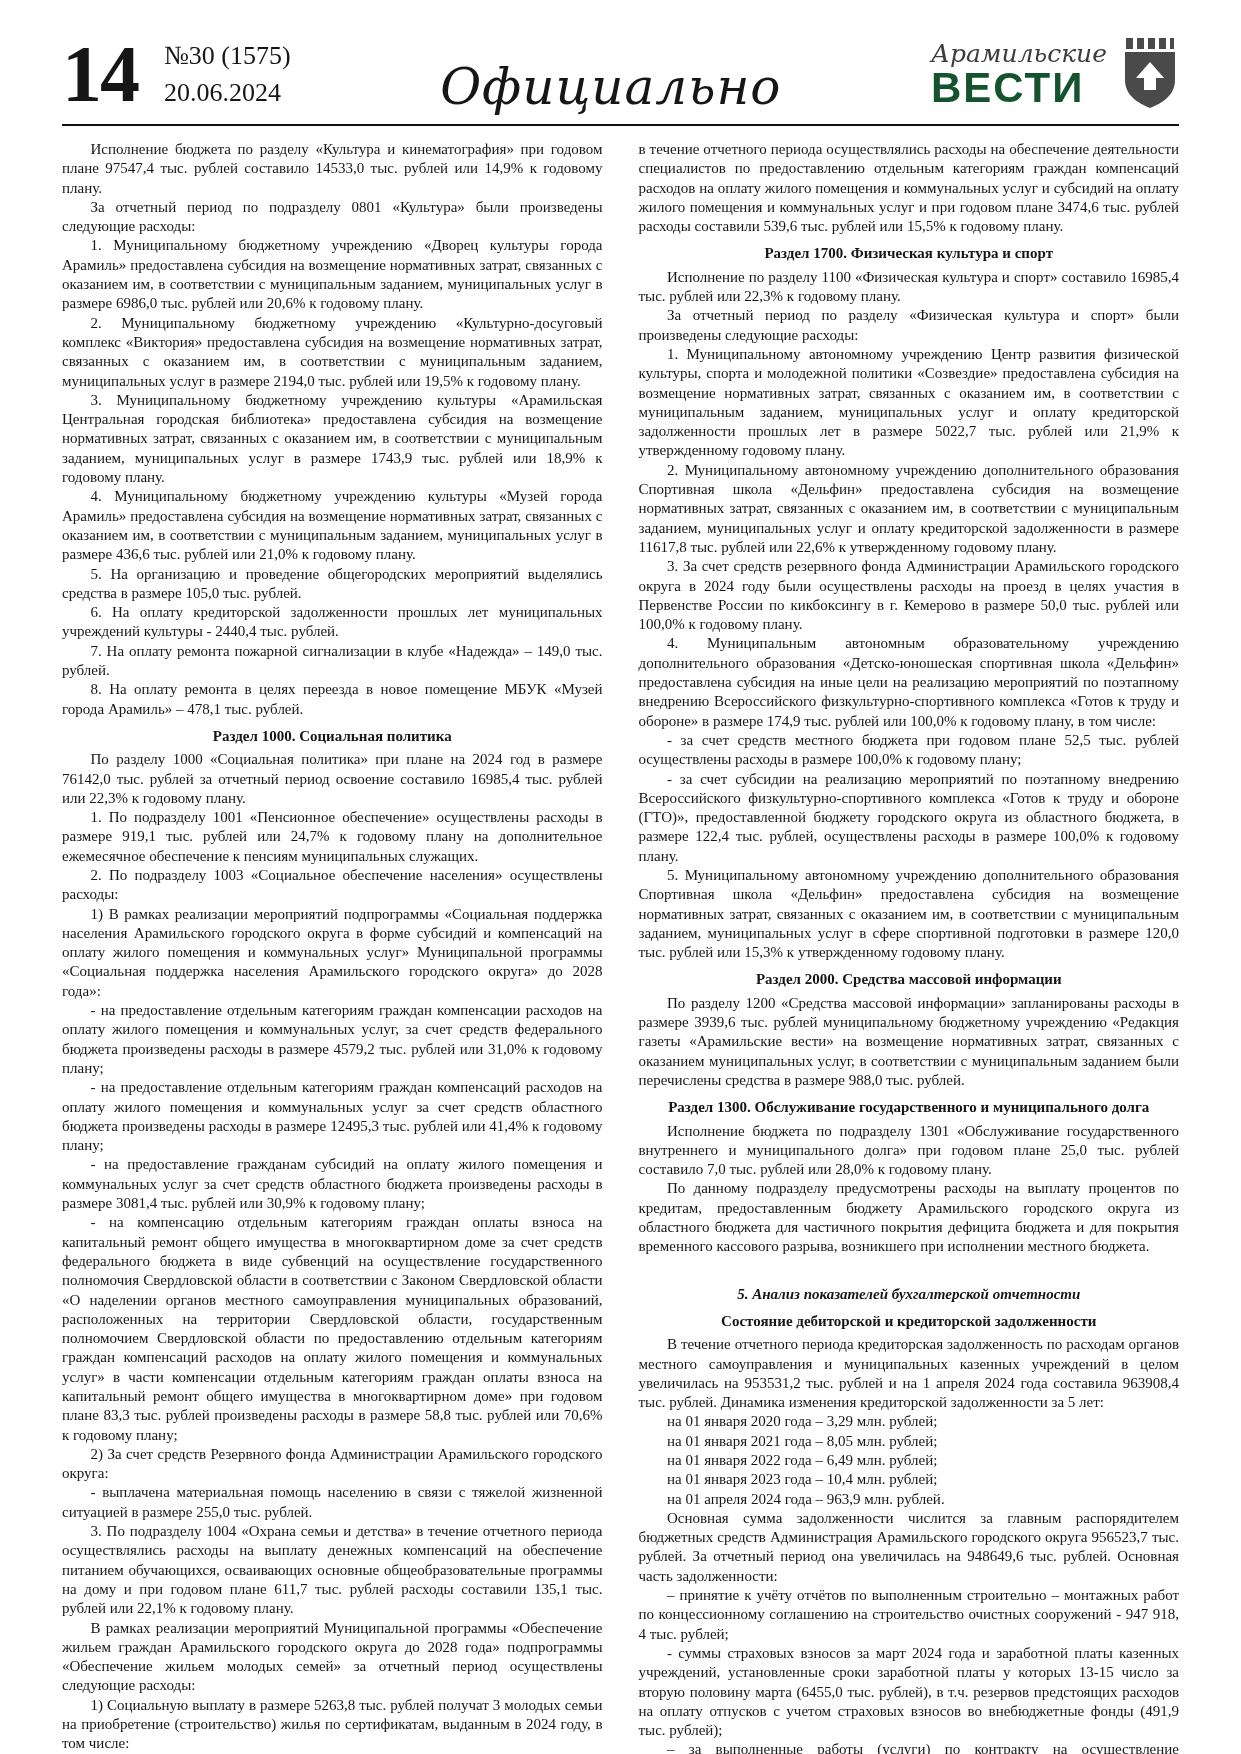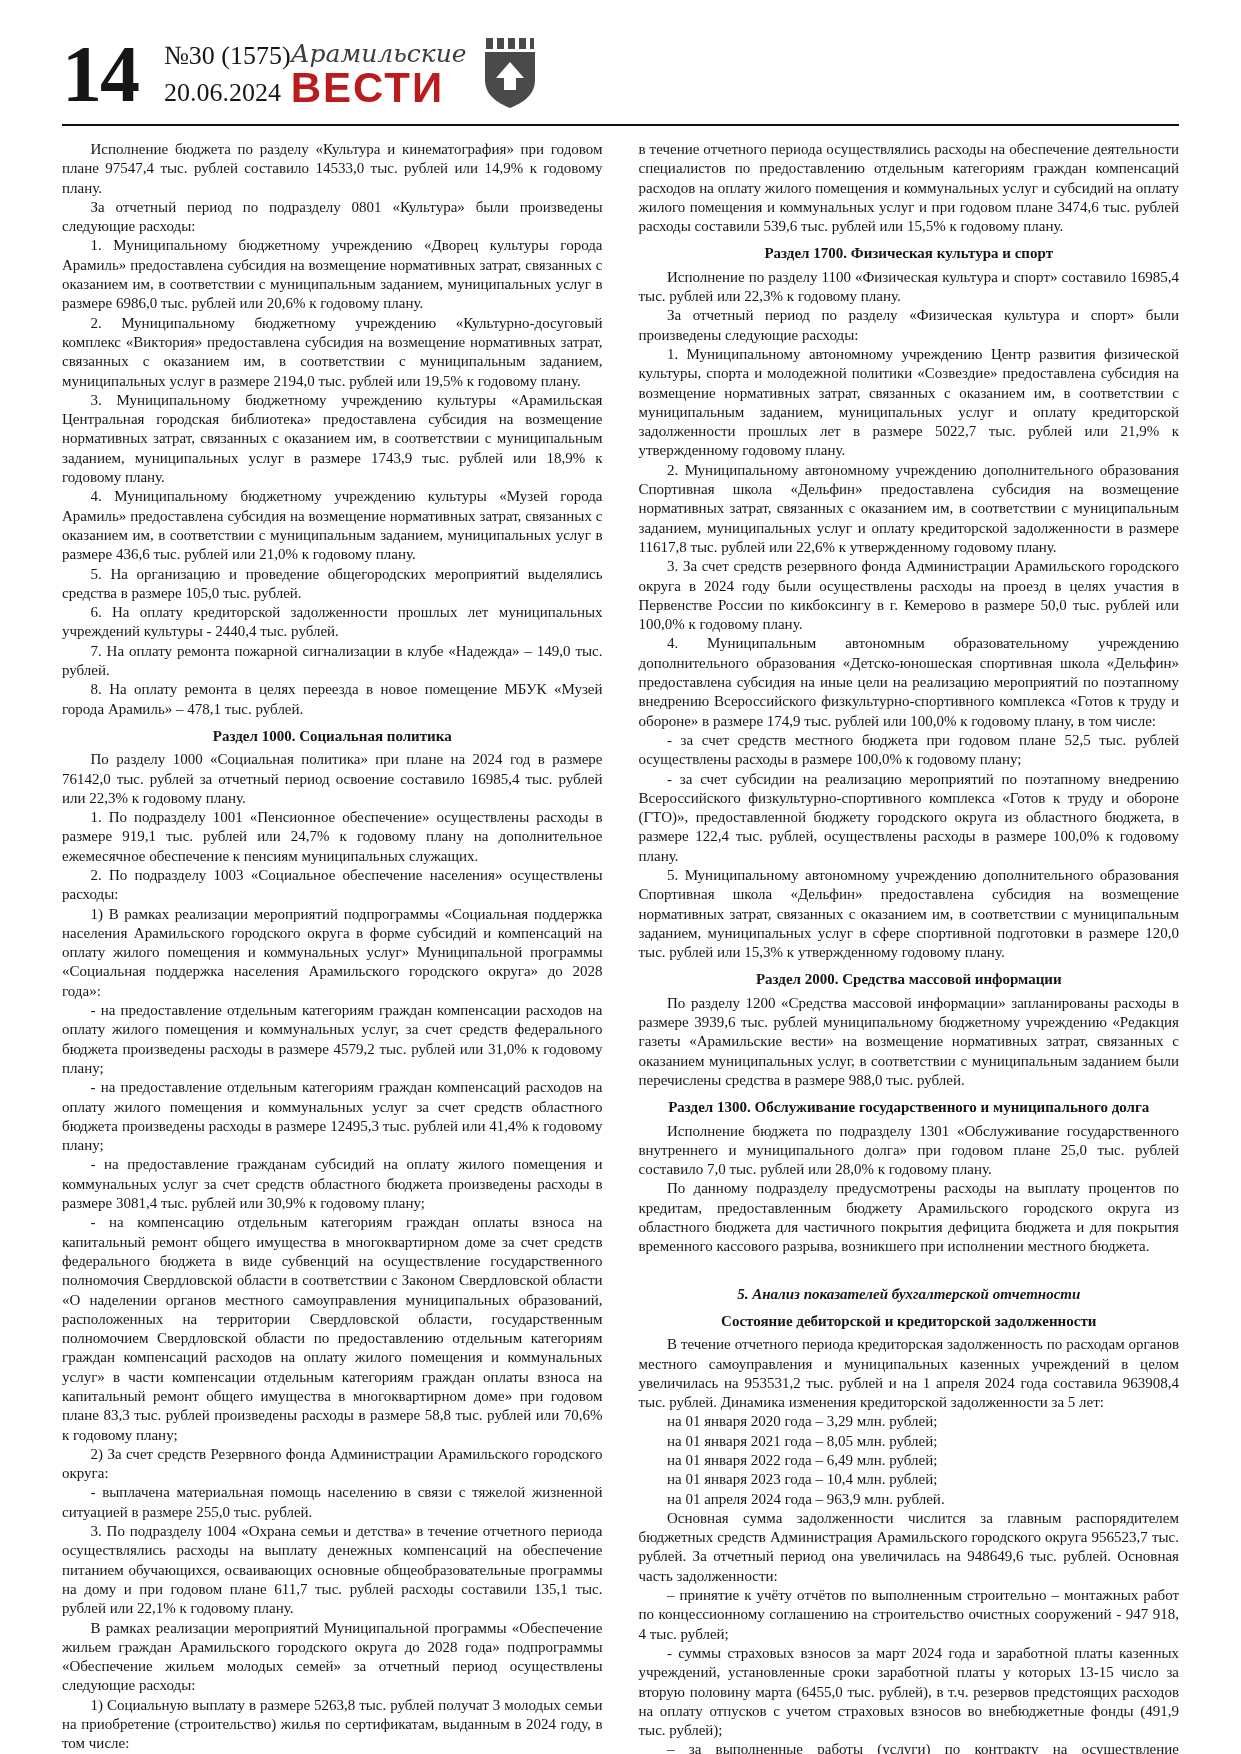--- a/index.html
+++ b/index.html
@@ -25,21 +25,21 @@
     margin-top:18px; letter-spacing:1px;
   }
   .brand { display:flex; align-items:center; gap:14px; margin-top:6px; }
   .brand-text { text-align:left; color:#3d3d3d; }
   .brand-line1 {
     font-style:italic; font-size:25px; line-height:1; margin-bottom:2px;
     font-family:"DejaVu Serif", serif;
   }
   .brand-line2 {
     font-weight:bold; font-size:42px; line-height:0.95; letter-spacing:2px;
-    font-family:"Liberation Sans", sans-serif; color:#b91c1c;
+    font-family:"Liberation Sans", sans-serif; color:#14532d;
   }
   .emblem { display:block; }
   .rule { border-top:2px solid #111; margin-top:12px; }
 
   
   .columns { display:flex; gap:36px; margin-top:14px; }
   .col {
     flex:1; min-width:0;
     font-size:15px; line-height:19.3px;
     text-align:justify;
@@ -57,20 +57,21 @@
 <body>
 
 <div class="page">
 
   <div class="header">
     <div class="pagenum">14</div>
     <div class="issue">
       <div>№30 (1575)</div>
       <div>20.06.2024</div>
     </div>
+    <div class="section-title">Официально</div>
     <div class="brand">
       <div class="brand-text">
         <div class="brand-line1">Арамильские</div>
         <div class="brand-line2">ВЕСТИ</div>
       </div>
       <svg class="emblem" width="58" height="76" viewBox="0 0 58 76" aria-hidden="true">
         <rect x="5" y="2" width="7" height="11" fill="#4a4a4a"></rect>
         <rect x="16" y="2" width="7" height="11" fill="#4a4a4a"></rect>
         <rect x="27" y="2" width="7" height="11" fill="#4a4a4a"></rect>
         <rect x="38" y="2" width="7" height="11" fill="#4a4a4a"></rect>

